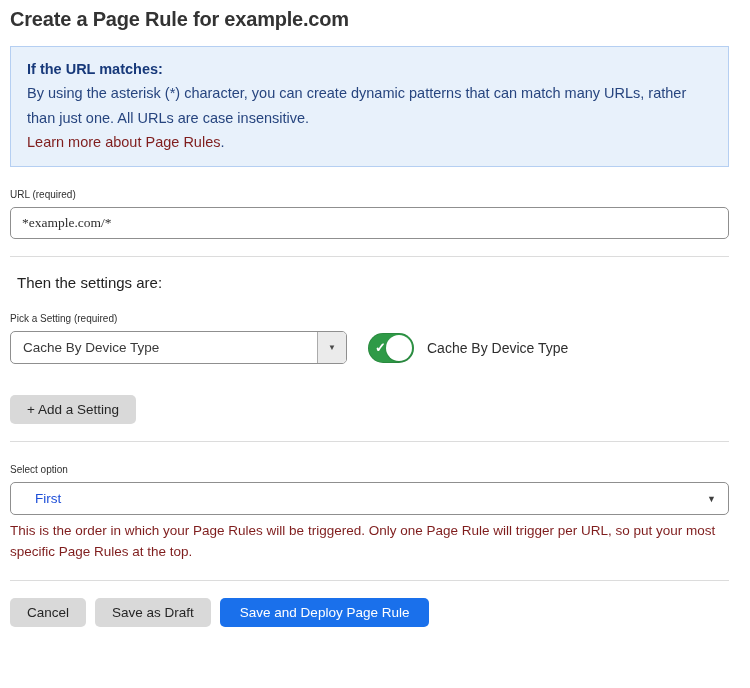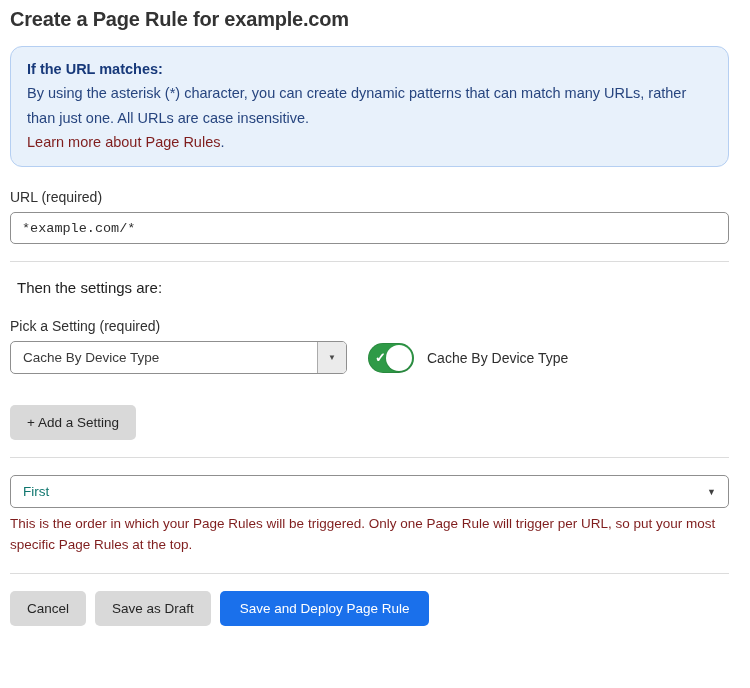--- a/index.html
+++ b/index.html
@@ -20,51 +20,51 @@
     font-weight: bold;
     color: #333;
     margin: 0 0 15px 0;
     letter-spacing: -0.2px;
   }
 
   
   .info-box {
     background: #e8f1fb;
     border: 1px solid #b5cff2;
-    border-radius: 12px;
+    border-radius: 0;
     padding: 10px 16px 12px 16px;
     font-size: 14.5px;
     line-height: 1.68;
     color: #27457f;
   }
   .info-box-heading {
     font-weight: bold;
     color: #17397a;
   }
   .info-box-body { color: #27457f; }
   .info-link {
     color: #7f1d1d;
     cursor: pointer;
   }
 
   
   .field-label {
-    font-size: 14px;
+    font-size: 10px;
     color: #303030;
     margin: 22px 0 7px 0;
   }
   .text-input {
     width: 100%;
     height: 32px;
     border: 1px solid #8f8f8f;
     border-radius: 5px;
     padding: 0 11px;
     font-size: 13.5px;
     color: #2e2e2e;
-    font-family: Liberation Mono, monospace;
+    font-family: Liberation Serif, serif;
     background: #fff;
   }
   .helper-text {
     font-size: 13px;
     color: #4f4f4f;
     margin-top: 7px;
   }
 
   hr.divider {
     border: none;
@@ -153,21 +153,21 @@
     font-size: 14px;
     color: #2e2e2e;
   }
 
   
   .btn {
     font-family: inherit;
     font-size: 13.5px;
     border: none;
     border-radius: 5px;
-    height: 35px;
+    height: 29px;
     padding: 0 17px;
     cursor: pointer;
     white-space: nowrap;
   }
   .btn-gray {
     background: #d9d9d9;
     color: #262626;
   }
   .btn-blue {
     background: #1a70eb;
@@ -184,21 +184,22 @@
     border-radius: 5px;
     background: #fff;
     display: flex;
     align-items: center;
     cursor: pointer;
     padding: 0 12px;
   }
   .wide-select .select-text {
     flex: 1;
     font-size: 13.5px;
-    color: #0f766e;
+    color: #1d4ed8;
+    margin-left: 12px;
   }
   .wide-select .chevron {
     font-size: 9px;
     color: #3f3f3f;
   }
 
   .order-helper {
     font-size: 13.5px;
     color: #7f1d1d;
     line-height: 1.55;
@@ -247,20 +248,21 @@
       <span class="toggle-knob"></span>
     </div>
     <span class="toggle-text">Cache By Device Type</span>
   </div>
 
   <button class="btn btn-gray add-setting-btn">+ Add a Setting</button>
 
   <hr class="divider">
 
 
+  <div class="field-label">Select option</div>
 
   <div class="wide-select">
     <span class="select-text">First</span>
     <span class="chevron">▼</span>
   </div>
 
   <div class="order-helper">This is the order in which your Page Rules will be triggered. Only one Page Rule will trigger per URL, so put your most specific Page Rules at the top.</div>
 
   <hr class="divider">
 

